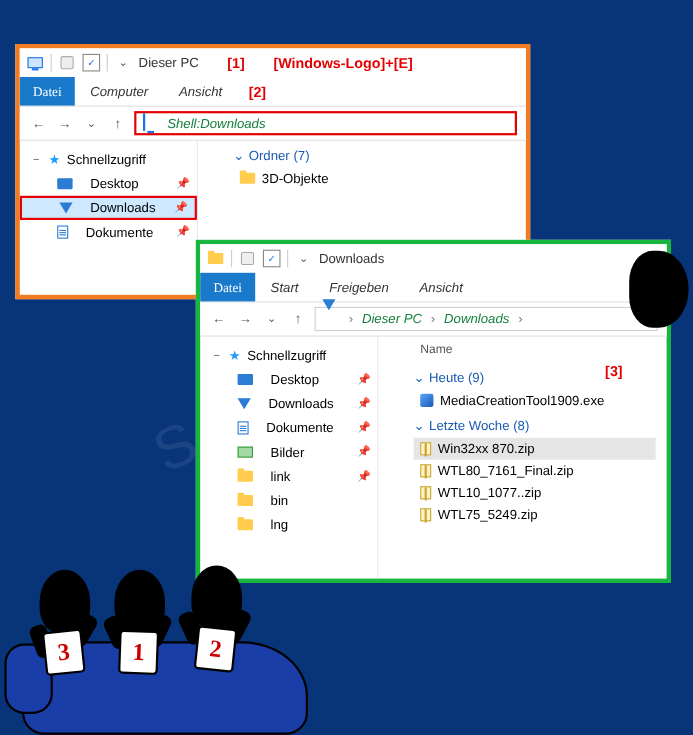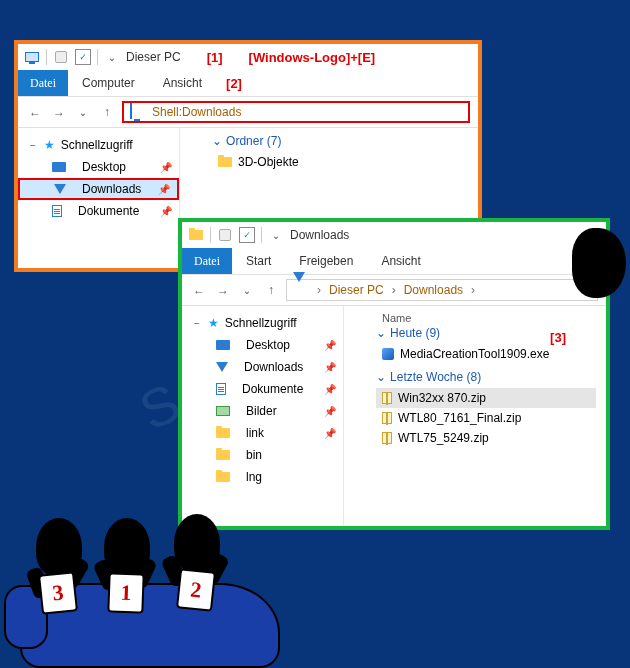--- a/index.html
+++ b/index.html
@@ -13,45 +13,45 @@
   .titlebar { display: flex; align-items: center; height: 26px; background: #fff; padding-left: 6px; gap: 6px; }
   .titlebar .icon { width: 16px; height: 16px; display: flex; align-items: center; justify-content: center; }
   .sep { width: 1px; height: 16px; background: #ccc; }
   .titlebar .title { font-size: 12px; color: #333; }
   .titlebar .ann { margin-left: 20px; }
   .ann { color: #e40000; font-weight: bold; font-size: 13px; }
   .ann2 { margin-left: 12px; font-size: 13px; }
 
   .menubar { display: flex; align-items: center; height: 26px; background: #fff; }
   .menubar .file { background: #1979ca; color: #fff; height: 100%; padding: 0 12px; display: flex; align-items: center; font-size: 12px; font-family: Liberation Serif, serif; }
-  .menubar .tab { padding: 0 14px; height: 100%; display: flex; align-items: center; color: #333; font-size: 12px; }
+  .menubar .tab { padding: 0 14px; height: 100%; display: flex; align-items: center; color: #333; font-size: 12px; font-style: italic; }
   .menubar .annline { margin-left: 10px; }
 
   .addressbar { display: flex; align-items: center; height: 32px; border-top: 1px solid #e0e0e0; border-bottom: 1px solid #e0e0e0; background: #fff; gap: 6px; padding: 0 8px; }
   .navbtn { width: 18px; height: 18px; display: flex; align-items: center; justify-content: center; color: #555; }
   .addrbox { flex: 1; display: flex; align-items: center; border: 2px solid #e40000; height: 22px; padding: 0 6px; gap: 6px; background: #fff; }
   .addrbox.noredbox { border: 1px solid #d0d0d0; }
   .addrbox .addricon { width: 16px; height: 16px; }
-  .crumb { color: #a16207; }
+  .crumb { color: #15803d; font-style: italic; }
   .crumb-sep { color: #777; padding: 0 2px; }
 
   .body { display: flex; height: calc(100% - 84px); }
   .tree { width: 162px; border-right: 1px solid #e8e8e8; padding: 6px 0; }
   .tree-row { display: flex; align-items: center; height: 22px; padding-left: 10px; gap: 6px; position: relative; }
   .tree-row .exp { width: 10px; text-align: center; color: #555; font-size: 10px; }
   .tree-row.child { padding-left: 34px; gap: 16px; }
   .tree-row.selected { border: 2px solid #e40000; background: #cde8ff; }
   .tree-row .pin { margin-left: auto; margin-right: 6px; color: #888; font-size: 10px; }
   .star { color: #1a9cff; }
 
   .content { flex: 1; padding: 6px 10px 6px 32px; }
   .grouphdr { color: #1a5ab4; font-size: 12px; display: flex; align-items: center; gap: 4px; margin-bottom: 4px; }
   .folderitem, .fileitem { display: flex; align-items: center; height: 20px; gap: 6px; padding-left: 6px; }
   .fileitem.sel { background: #e5e5e5; }
-  .colhdr { color: #555; font-size: 11px; padding-left: 6px; margin-bottom: 2px; }
+  .colhdr { color: #555; font-size: 11px; padding-left: 6px; margin-bottom: 12px; }
 
   
   .ic-monitor { width:14px; height:10px; border:1px solid #1a73e8; background:#cfe5ff; position:relative; }
   .ic-monitor::after { content:""; position:absolute; width:6px; height:2px; background:#1a73e8; left:3px; bottom:-3px; }
   .ic-folder { width:14px; height:10px; background:#ffcc4d; border-radius:1px; position:relative; }
   .ic-folder::before { content:""; position:absolute; width:6px; height:3px; background:#ffcc4d; top:-2px; left:0; border-radius:1px 1px 0 0;}
   .ic-disk { width:12px; height:12px; border-radius:2px; background:#eee; border:1px solid #aaa; }
   .ic-arrowdown { width:0;height:0; border-left:6px solid transparent; border-right:6px solid transparent; border-top:10px solid #2b7cd3; }
   .ic-desktop { width:14px; height:10px; background:#2b7cd3; border-radius:1px; }
   .ic-doc { width:10px; height:12px; background:#fff; border:1px solid #2b7cd3; position:relative; }
@@ -245,20 +245,24 @@
       <div class="fileitem sel">
           <span class="ic-zip"></span>
           <span>Win32xx 870.zip</span>
         </div>
       <div class="fileitem">
           <span class="ic-zip"></span>
           <span>WTL80_7161_Final.zip</span>
         </div>
       <div class="fileitem">
           <span class="ic-zip"></span>
+          <span>WTL10_1077..zip</span>
+        </div>
+      <div class="fileitem">
+          <span class="ic-zip"></span>
           <span>WTL75_5249.zip</span>
         </div>
     </div>
   </div>
 </div>
 
 <div class="sideblob"></div>
 <div class="couch"></div>
 <div class="blob b3"></div>
 <div class="arm a3l"></div>

